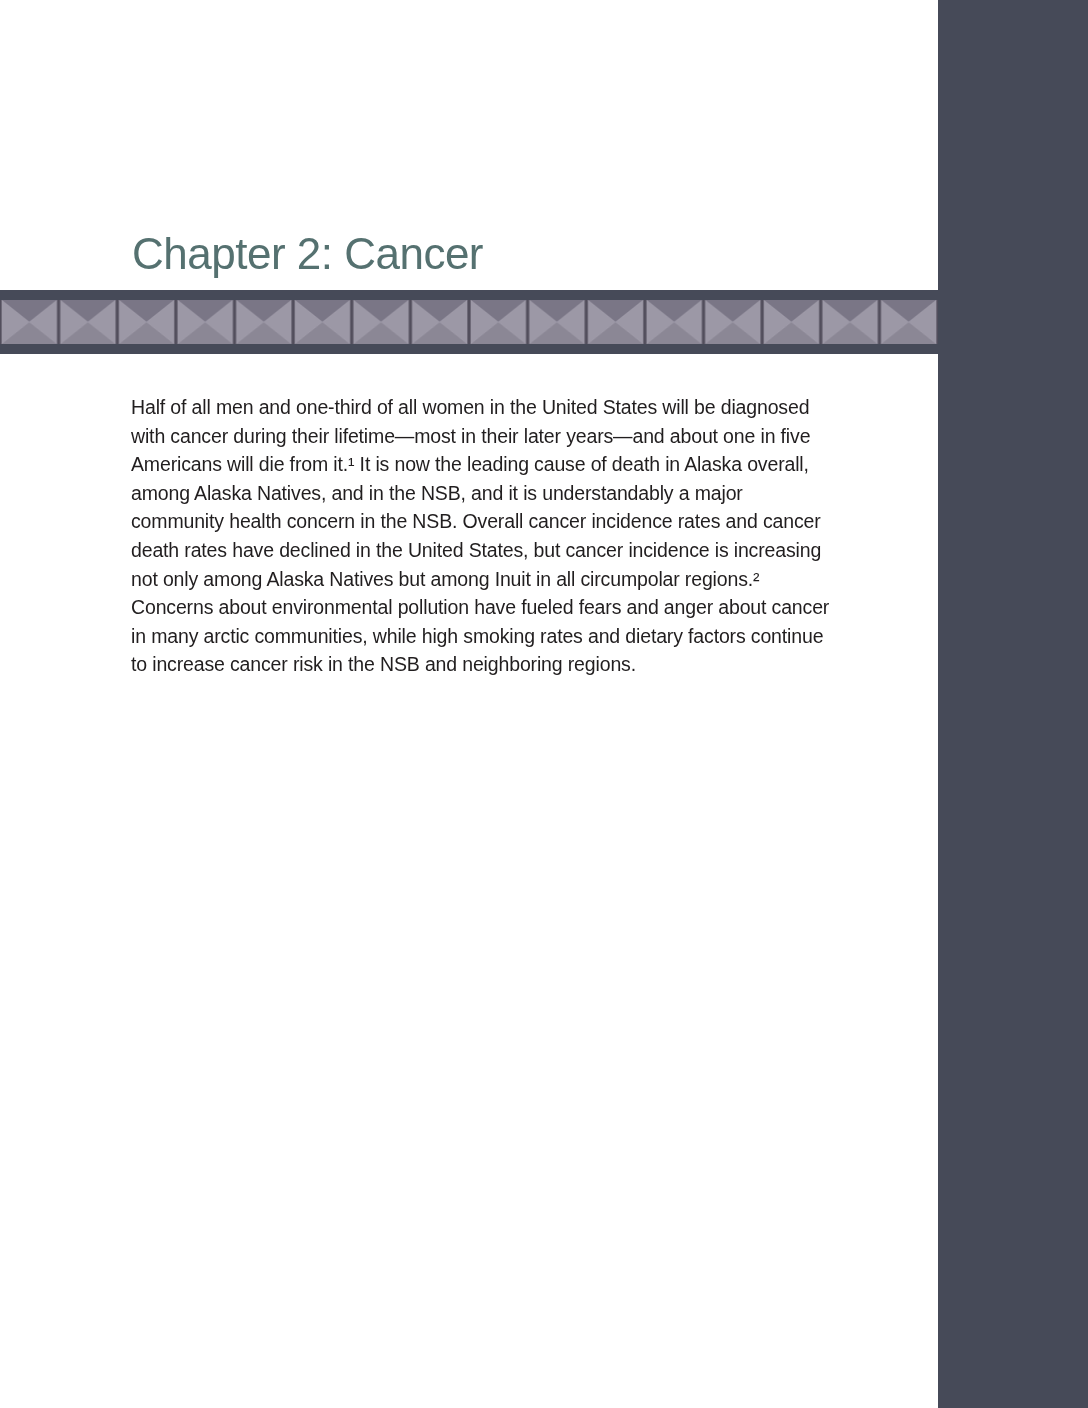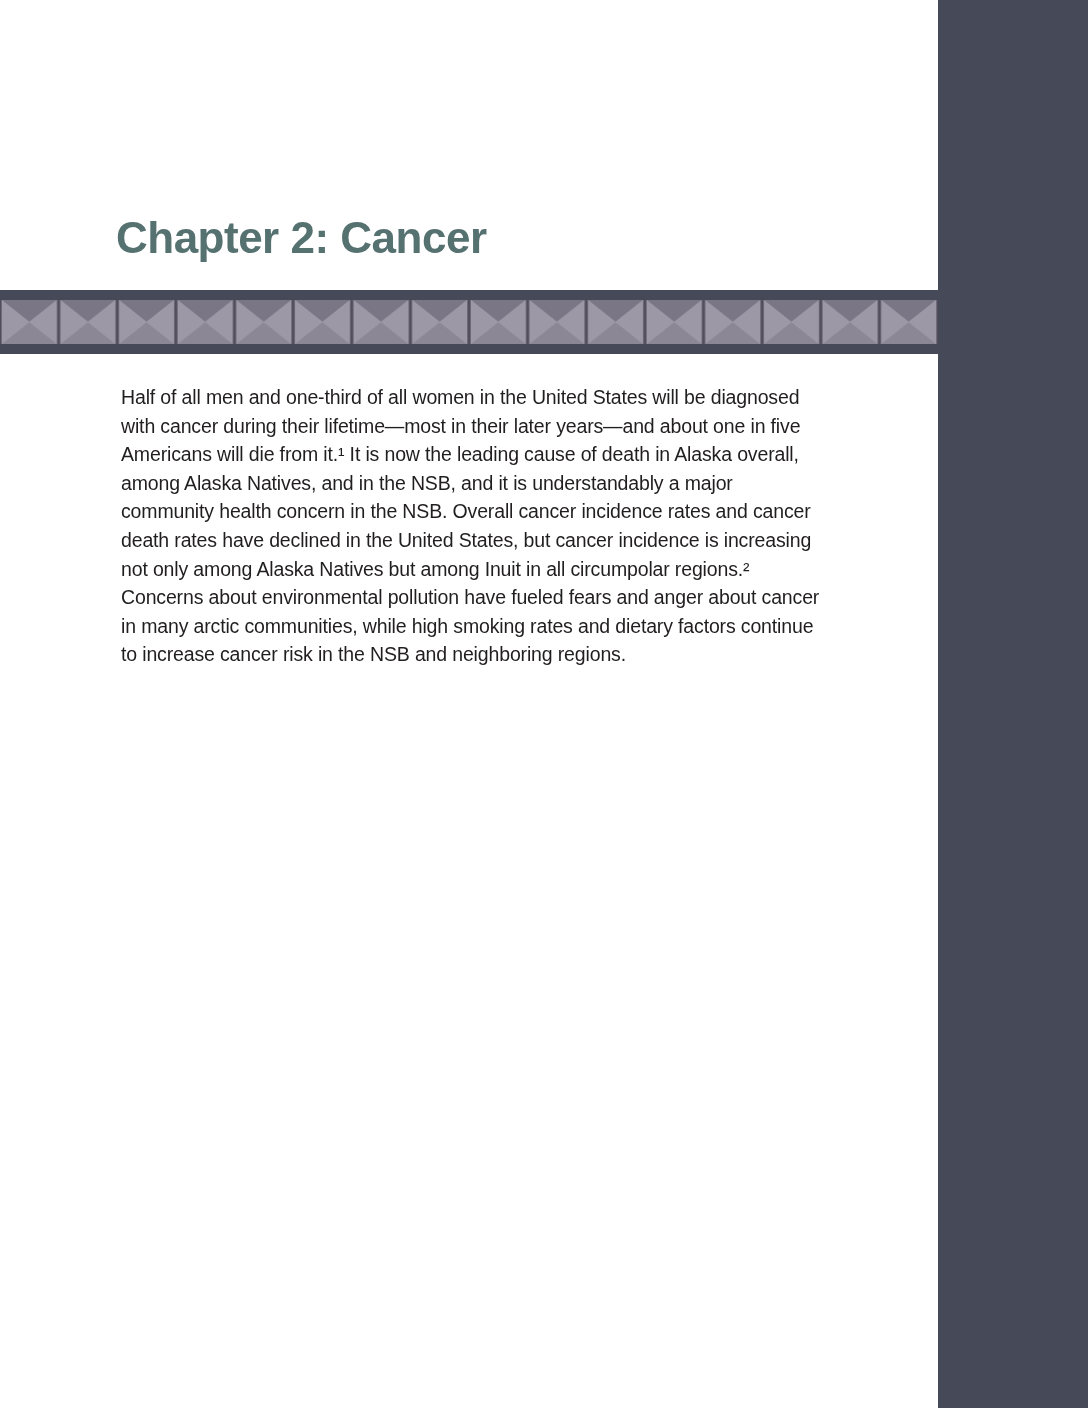--- a/index.html
+++ b/index.html
@@ -13,23 +13,23 @@
   .page { position: absolute; inset: 0; background: #ffffff; }
 
   .right-band {
     position: absolute; top: 0; right: 0;
     width: 150px; height: 1408px;
     background: var(--slate, #464a58);
   }
 
   .chapter-title {
     position: absolute; left: 116px; top: 214px;
-    margin: 0;
+    margin: 16px;
     font-size: 44px; line-height: 1.1;
-    font-weight: 700;
+    font-weight: 400;
     letter-spacing: -0.5px;
     color: var(--title-color, #557170);
     white-space: nowrap;
   }
 
   .banner {
     position: absolute; left: 0; top: 290px;
     width: 938px; height: 64px;
     background: var(--slate, #464a58);
   }
@@ -37,21 +37,21 @@
 
   .pat-gap    { fill: var(--pattern-gap, #524e5c); }
   .pat-top    { fill: var(--pattern-top, #7a7686); }
   .pat-bottom { fill: var(--pattern-bottom, #8b8795); }
   .pat-side   { fill: var(--pattern-light, #9c98a6); }
   .pat-line   { stroke: #b6b2c0; stroke-width: 0.8; opacity: 0.45; }
 
   .body-paragraph {
     position: absolute; left: 117px; top: 379px;
     width: 708px;
-    margin: 4px;
+    margin: 14px;
     font-size: 19.5px;
     line-height: 28.6px;
     letter-spacing: -0.15px;
     color: var(--text-color, #211e1f);
     text-align: left;
   }
 </style>
 </head>
 <body>
 

